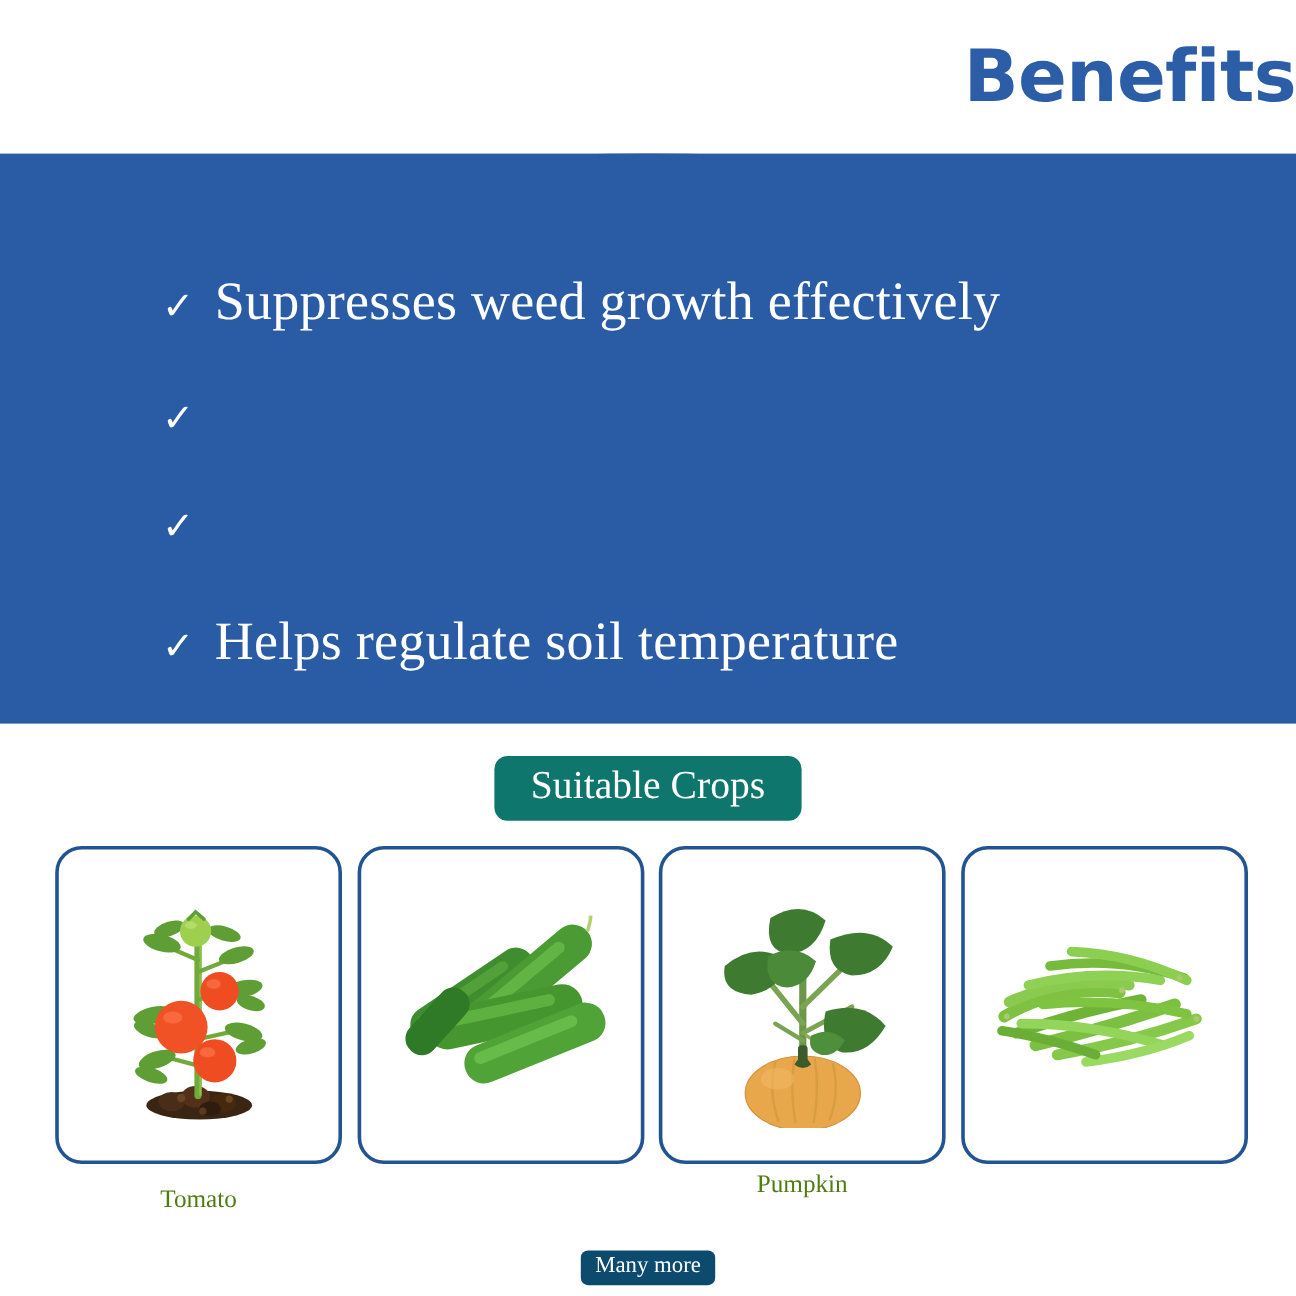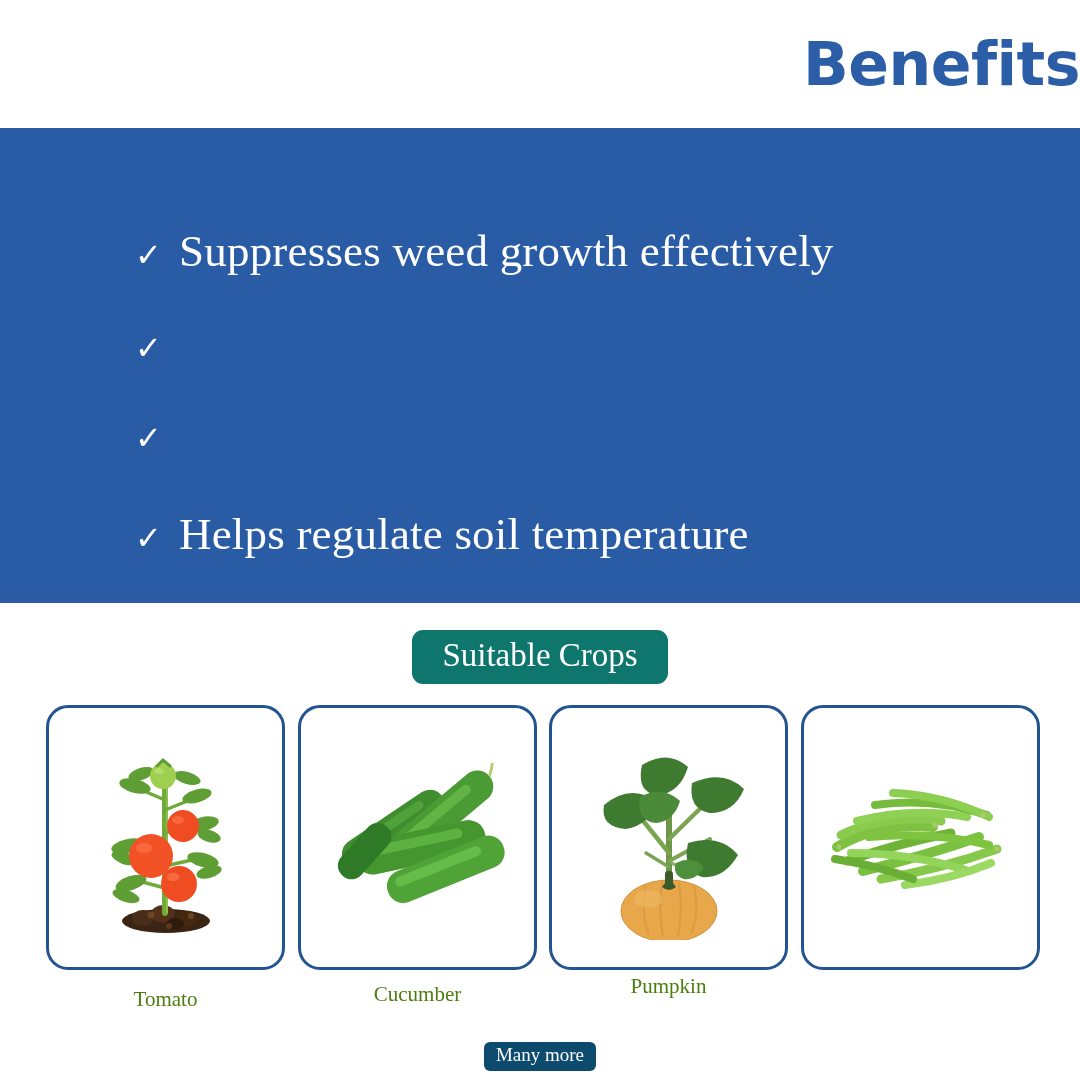--- a/index.html
+++ b/index.html
@@ -319,19 +319,18 @@
         <circle cx="174" cy="74" r="2.6"></circle>
         <circle cx="16" cy="72" r="2.4"></circle>
       </g>
     </svg>
   </div>
 
 </div>
 
 <div class="crop-labels">
   <div class="crop-label l0">Tomato</div>
-  <div class="crop-label l1">Cucumber</div>
   <div class="crop-label l2">Pumpkin</div>
 </div>
 
 <div class="manymore-wrap">
   <div class="manymore-badge">Many more</div>
 </div>
 
 </body></html>

